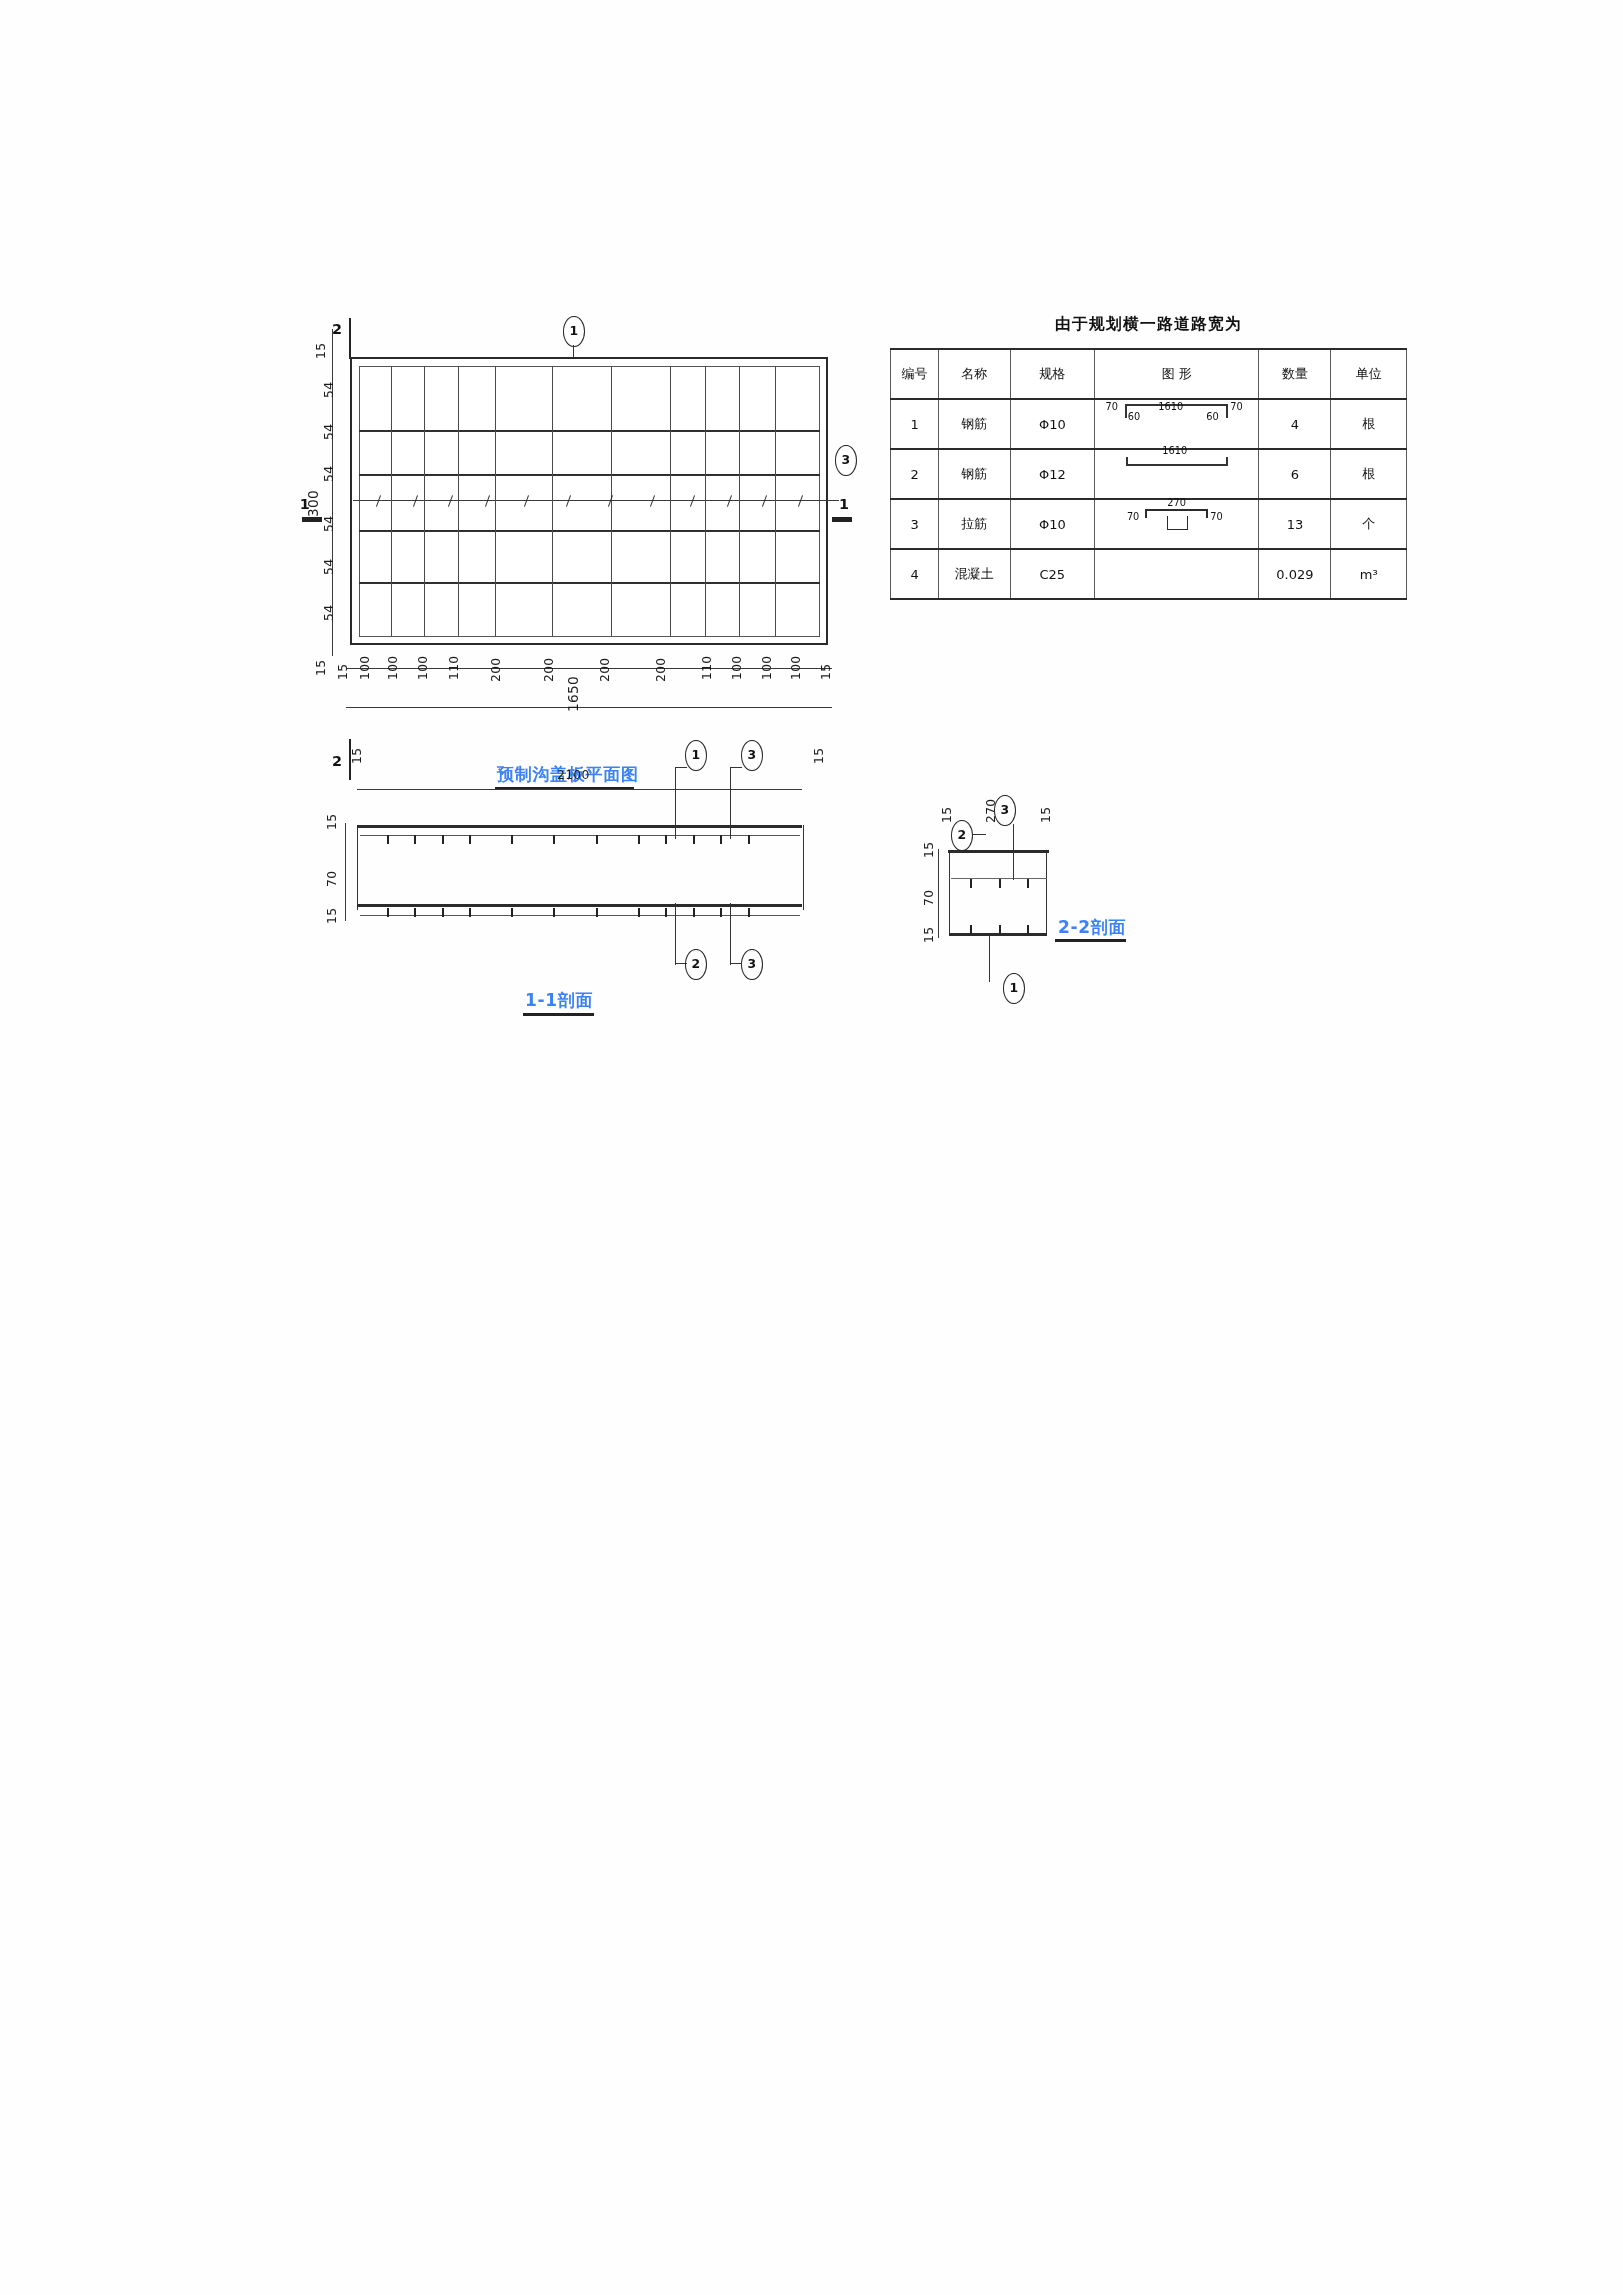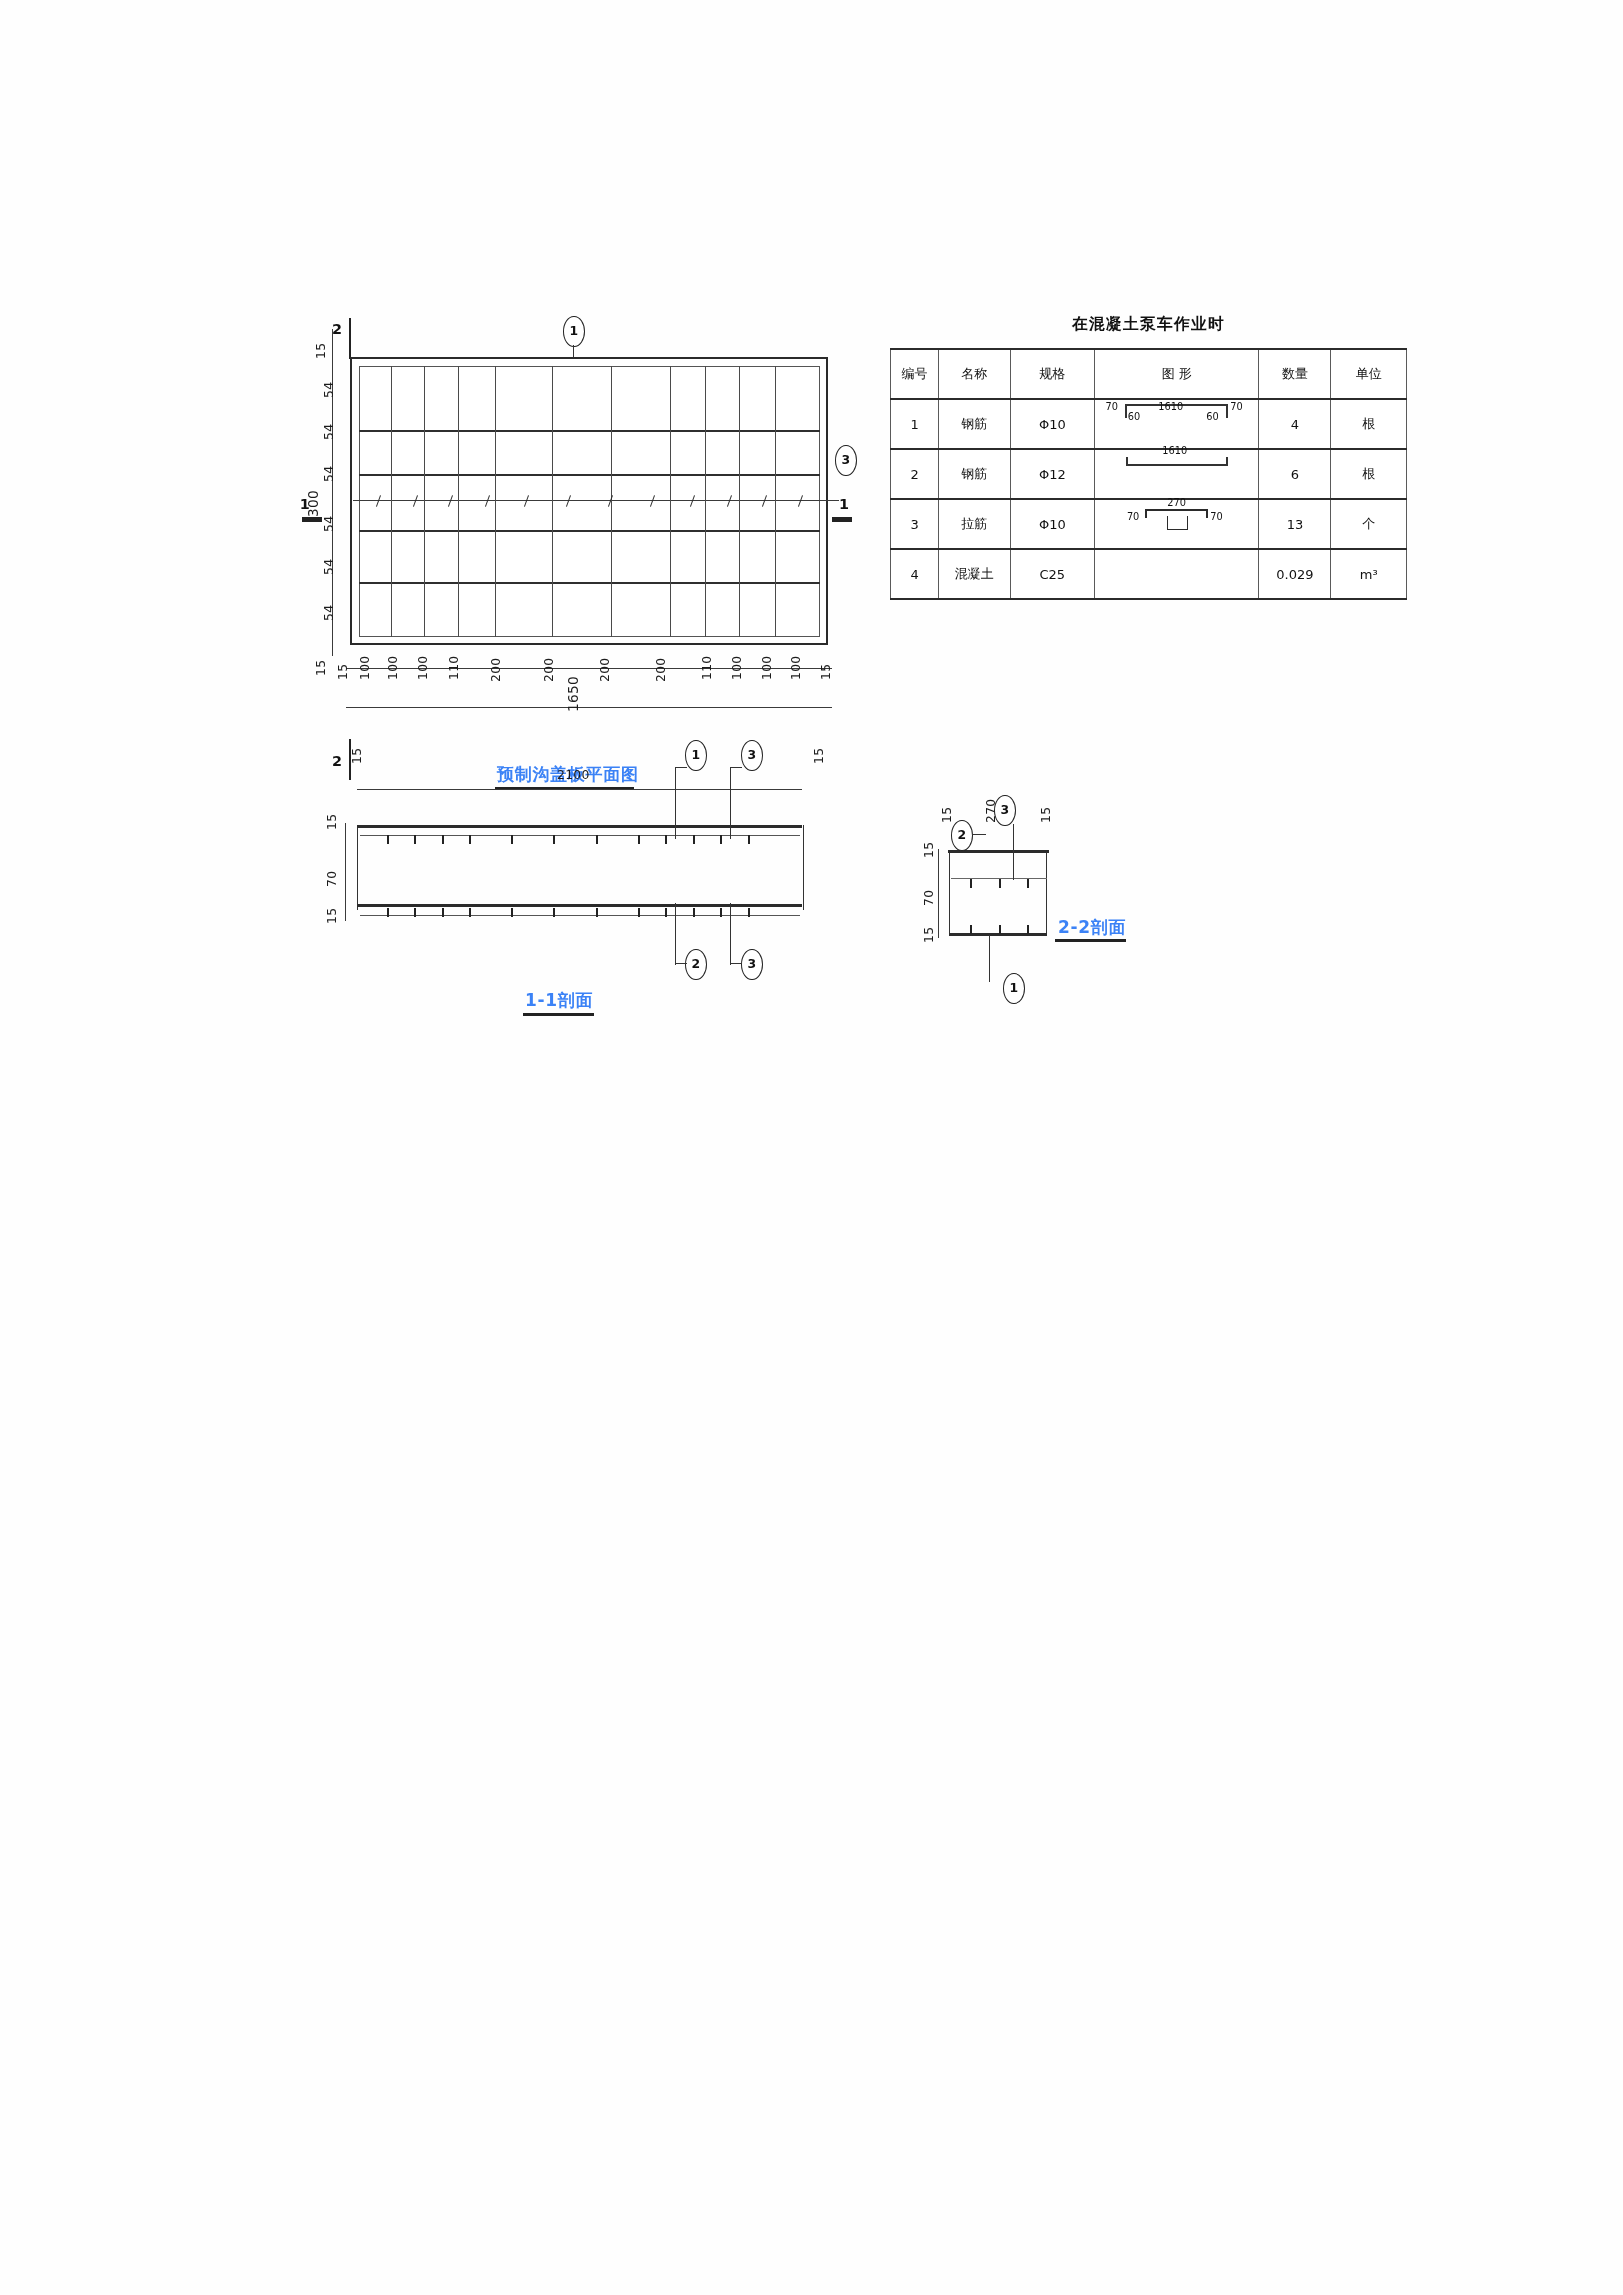--- a/index.html
+++ b/index.html
@@ -517,21 +517,21 @@
       <div class="dim vert" style="left:264px; top:391px; font-size:13.7px;">1650</div>
 
       <div class="secmark" style="left:31px; top:432px;">2</div>
       <div class="secbar" style="left:48px; top:418px; height:41px;"></div>
 
       <div class="caption-dwg" style="left:196px; top:442px;">预制沟盖板平面图</div>
       <div class="caption-rule" style="left:194px; top:466px; width:139px;"></div>
     </div>
 
     <div class="mtable-wrap">
-      <div class="mtable-title">在混凝土泵车作业时</div>
+      <div class="mtable-title">由于规划横一路道路宽为</div>
 
       <table class="mtable">
         <tbody>
             <tr class="thick-top">
           <th style="width:48px;">编号</th>
           <th style="width:72px;">名称</th>
           <th style="width:85px;">规格</th>
           <th style="width:164px;">图 形</th>
           <th style="width:72px;">数量</th>
           <th style="width:76px;">单位</th>

